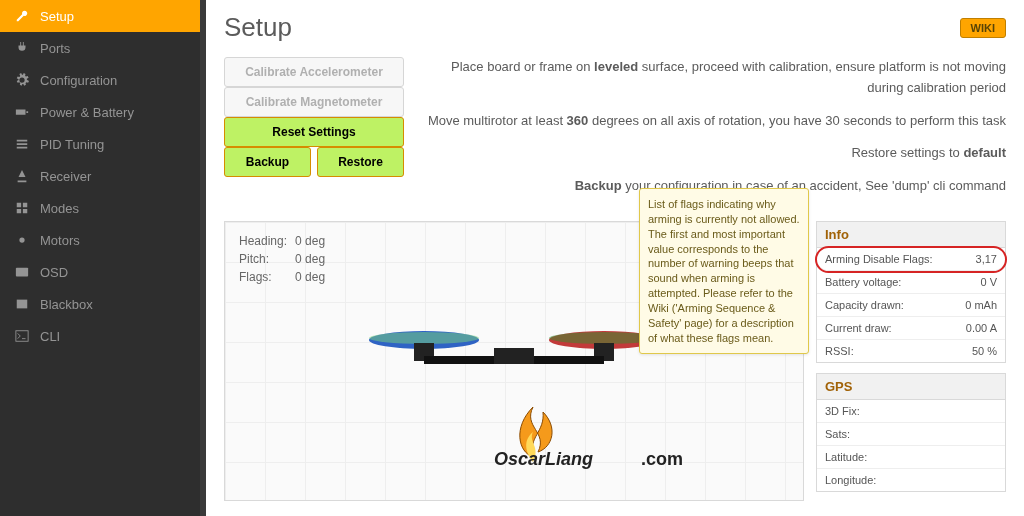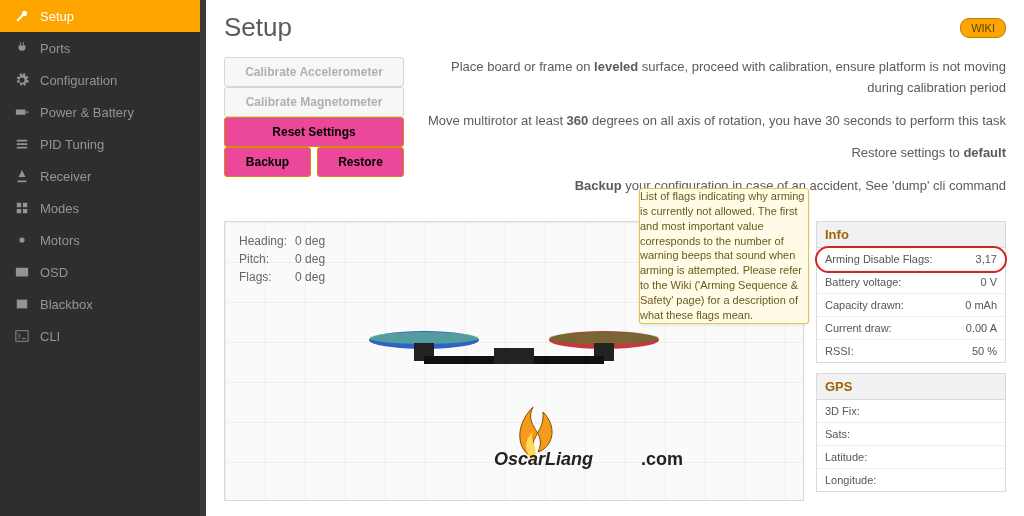--- a/index.html
+++ b/index.html
@@ -5,36 +5,36 @@
 * { margin: 0; padding: 0; box-sizing: border-box; font-family: -apple-system, BlinkMacSystemFont, "Segoe UI", Arial, sans-serif; }
 body { display: flex; height: 516px; width: 1024px; overflow: hidden; background: #fff; }
 .sidebar { width: 200px; background: #2e2e2e; display: flex; flex-direction: column; }
 .sidebar-item { display: flex; align-items: center; gap: 10px; padding: 8px 14px; color: #949494; font-size: 13px; cursor: pointer; }
 .sidebar-item.active { background: #ffa500; color: #fff; }
 .sidebar-icon { width: 16px; height: 16px; display: inline-flex; align-items: center; justify-content: center; color: inherit; }
 .sidebar-handle { width: 6px; background: #3a3a3a; }
 .main { flex: 1; padding: 12px 18px; overflow: auto; }
 .page-header { display: flex; justify-content: space-between; align-items: center; margin-bottom: 14px; }
 .page-title { font-size: 26px; font-weight: 300; color: #5b5b5b; }
-.wiki-btn { background: #ffa500; color: #584406; border: 1px solid #c07f00; border-radius: 9px; padding: 3px 10px; font-size: 11px; font-weight: normal; cursor: pointer; }
+.wiki-btn { background: #ffa500; color: #584406; border: 1px solid #c07f00; border-radius: 3px; padding: 3px 10px; font-size: 11px; font-weight: bold; cursor: pointer; }
 .top-section { display: flex; gap: 18px; margin-bottom: 12px; }
 .buttons-col { display: flex; flex-direction: column; width: 180px; }
 .btn { border-radius: 3px; padding: 7px 10px; font-size: 12px; font-weight: bold; text-align: center; cursor: pointer; }
 .btn.ghost { background: #f7f7f7; border: 1px solid #d6d6d6; color: #b0b0b0; }
-.btn.primary { background: #ec4899; border: 1px solid #d68c00; color: #000; }
+.btn.primary { background: #bef264; border: 1px solid #d68c00; color: #000; }
 .btn-row { display: flex; gap: 6px; }
 .btn-row .btn { flex: 1; }
 .text-col { flex: 1; font-size: 13px; color: #5b5b5b; line-height: 1.6; }
 .text-col p { margin-bottom: 12px; text-align: right; }
 .lower { display: flex; gap: 12px; }
 .viz-panel { flex: 1; border: 1px solid #d9d9d9; background: #fafafa; background-image: linear-gradient(#eee 1px, transparent 1px), linear-gradient(90deg, #eee 1px, transparent 1px); background-size: 40px 40px; padding: 10px; position: relative; height: 280px; }
 .attitude { position: absolute; top: 10px; left: 12px; font-size: 12px; color: #666; }
 .attitude td { padding: 0 6px 2px 0; }
 .reset-z { position: absolute; top: 8px; right: 8px; background: #f0f0f0; border: 1px solid #ccc; border-radius: 3px; padding: 4px 10px; font-size: 12px; cursor: pointer; }
-.tooltip-box { position: absolute; top: -34px; right: -6px; width: 170px; background: #fffbe6; border: 1px solid #e0c84a; border-radius: 3px; padding: 0; font-size: 11px; color: #6a5b1a; line-height: 1.35; z-index: 5; box-shadow: 0 1px 3px rgba(0,0,0,.1); }
+.tooltip-box { position: absolute; top: -34px; right: -6px; width: 170px; background: #fffbe6; border: 1px solid #e0c84a; border-radius: 3px; padding: 8px; font-size: 11px; color: #6a5b1a; line-height: 1.35; z-index: 5; box-shadow: 0 1px 3px rgba(0,0,0,.1); }
 .drone { position: absolute; left: 50%; bottom: 110px; transform: translateX(-50%); }
 .right-col { width: 190px; display: flex; flex-direction: column; gap: 10px; }
 .panel { border: 1px solid #d9d9d9; }
 .panel-h { background: #f1f1f1; border-bottom: 1px solid #d9d9d9; padding: 5px 8px; font-size: 13px; font-weight: bold; color: #a16207; }
 .panel-row { display: flex; justify-content: space-between; padding: 5px 8px; font-size: 11px; color: #555; border-bottom: 1px solid #eee; }
 .panel-row:last-child { border-bottom: none; }
 .highlight-row { outline: 2px solid #d62424; border-radius: 12px; }
 .watermark { position: absolute; right: 120px; bottom: 30px; font-size: 18px; font-weight: bold; color: #222; font-style: italic; pointer-events: none; }
 .watermark .dotcom { font-size: 18px; font-style: normal; padding-left: 48px; }
 .flame { position: absolute; right: 240px; bottom: 18px; pointer-events: none; }

